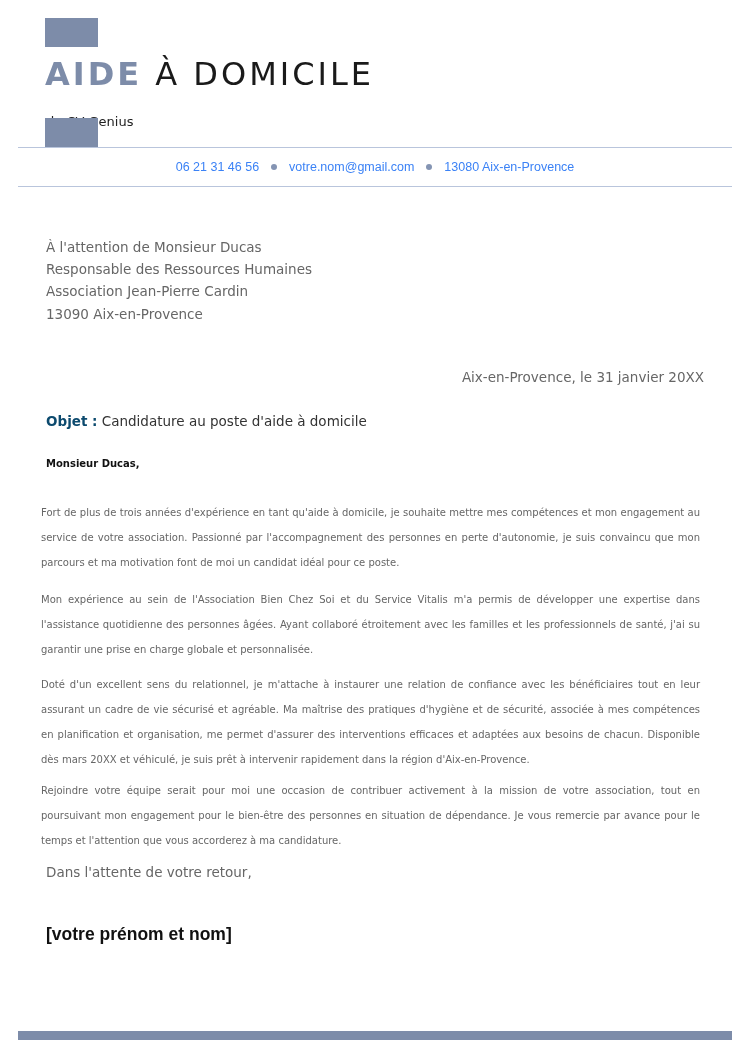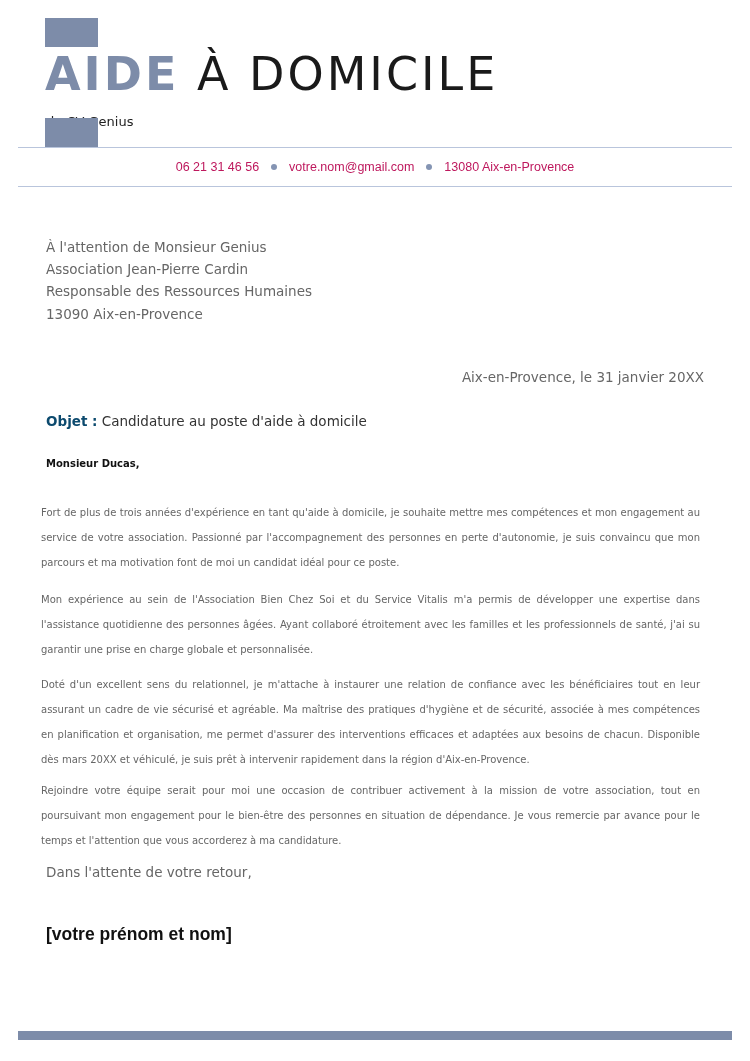--- a/index.html
+++ b/index.html
@@ -4,32 +4,32 @@
 <style>
   html, body { margin: 0; padding: 0; background: #ffffff; }
   body { width: 750px; height: 1061px; position: relative; overflow: hidden;
          font-family: "DejaVu Sans", sans-serif; color: #666666; }
 
   .block { position: absolute; left: 45px; width: 53px; height: 29px; background: #7d8ca9; }
   .block.top { top: 18px; }
   .block.bottom { top: 118px; }
 
   .title { position: absolute; left: 45px; top: 52px; margin: 0;
-           font-family: "DejaVu Sans", sans-serif; font-size: 46px; font-weight: 400;
+           font-family: "DejaVu Sans", sans-serif; font-size: 32px; font-weight: 400;
            letter-spacing: 3px; line-height: 44px; color: #1a1a1a; white-space: nowrap; }
   .title .accent { color: #7d8ca9; font-weight: 700; }
   .subtitle { position: absolute; left: 46px; top: 96px; font-size: 13px; color: #222222;
               font-family: "DejaVu Sans", sans-serif; margin-top: 18px; }
 
   .rule { position: absolute; left: 18px; width: 714px; height: 1px; background: #b9c5dc; }
   .rule.r1 { top: 147px; }
   .rule.r2 { top: 186px; }
 
   .contact { position: absolute; top: 160px; left: 0; width: 750px; text-align: center;
-             font-family: "Liberation Sans", sans-serif; font-size: 12.5px; color: #be185d; }
+             font-family: "Liberation Sans", sans-serif; font-size: 12.5px; color: #3b82f6; }
   .contact .sep { display: inline-block; width: 6px; height: 6px; border-radius: 50%;
                   background: #8494b3; vertical-align: middle; margin: 0 12px; position: relative; top: -1px; }
 
   .recipient { position: absolute; left: 46px; top: 236px; font-size: 13.5px; line-height: 22.2px; color: #666666; }
   .recipient div { white-space: nowrap; }
 
   .date { position: absolute; right: 46px; top: 369px; font-size: 13.5px; color: #666666; white-space: nowrap; }
 
   .subject { position: absolute; left: 46px; top: 413px; font-size: 13.5px; color: #333333; white-space: nowrap; }
   .subject .label { font-weight: 700; color: #0c4a6e; }
@@ -59,23 +59,23 @@
 
 <div class="block bottom"></div>
 
 <div class="rule r1"></div>
 <div class="contact">
   <span>06 21 31 46 56</span><span class="sep"></span><span>votre.nom@gmail.com</span><span class="sep"></span><span>13080 Aix-en-Provence</span>
 </div>
 <div class="rule r2"></div>
 
 <div class="recipient">
-  <div>À l'attention de Monsieur Genius</div>
+  <div>À l'attention de Monsieur Ducas</div>
+  <div>Responsable des Ressources Humaines</div>
   <div>Association Jean-Pierre Cardin</div>
-  <div>Responsable des Ressources Humaines</div>
   <div>13090 Aix-en-Provence</div>
 </div>
 
 <div class="date">Aix-en-Provence, le 31 janvier 20XX</div>
 
 <div class="subject"><span class="label">Objet :</span> <span>Candidature au poste d'aide à domicile</span></div>
 
 <div class="salutation">Monsieur Ducas,</div>
 
 <p class="body p1">Fort de plus de trois années d'expérience en tant qu'aide à domicile, je souhaite mettre mes compétences et mon engagement au service de votre association. Passionné par l'accompagnement des personnes en perte d'autonomie, je suis convaincu que mon parcours et ma motivation font de moi un candidat idéal pour ce poste.</p>

